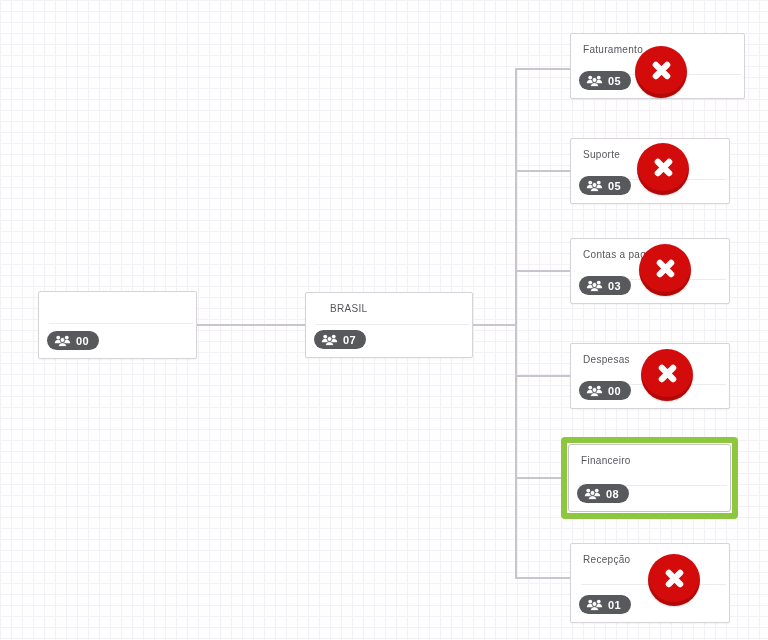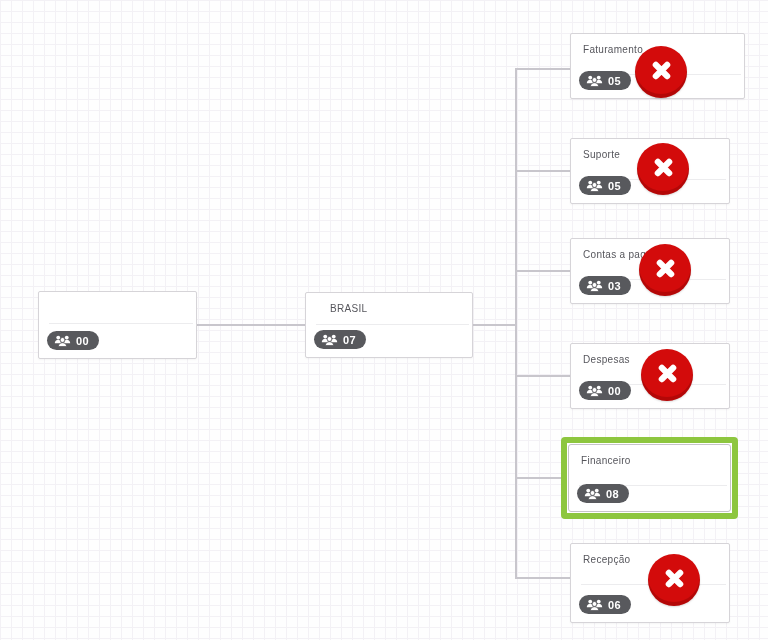--- a/index.html
+++ b/index.html
@@ -201,21 +201,21 @@
 
   <div class="node pos-child-5">
     <div class="node-title">Recepção</div>
     <div class="node-divider divider-low"></div>
     <div class="badge low">
       <span>
           <svg width="17" height="13" viewBox="0 0 32 24">
             <use href="#users-glyph"></use>
           </svg>
         </span>
-      <span>06</span>
+      <span>01</span>
     </div>
   </div>
 
   <div class="delete-btn" style="left:635px;top:46px">
     <span><svg width="27" height="27" viewBox="0 0 24 24">
           <use href="#x-glyph"></use>
         </svg></span>
   </div>
   <div class="delete-btn" style="left:637px;top:143px">
     <span><svg width="27" height="27" viewBox="0 0 24 24">

